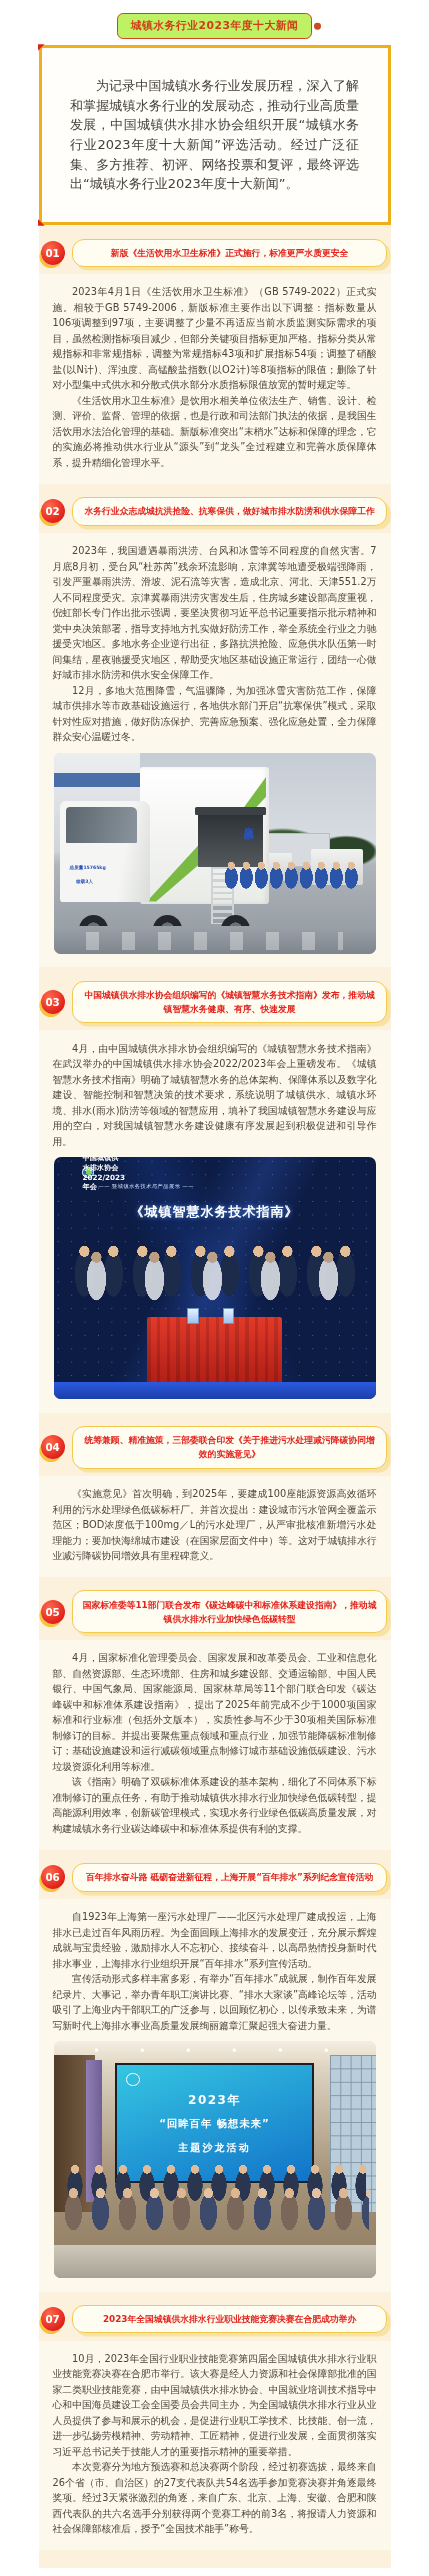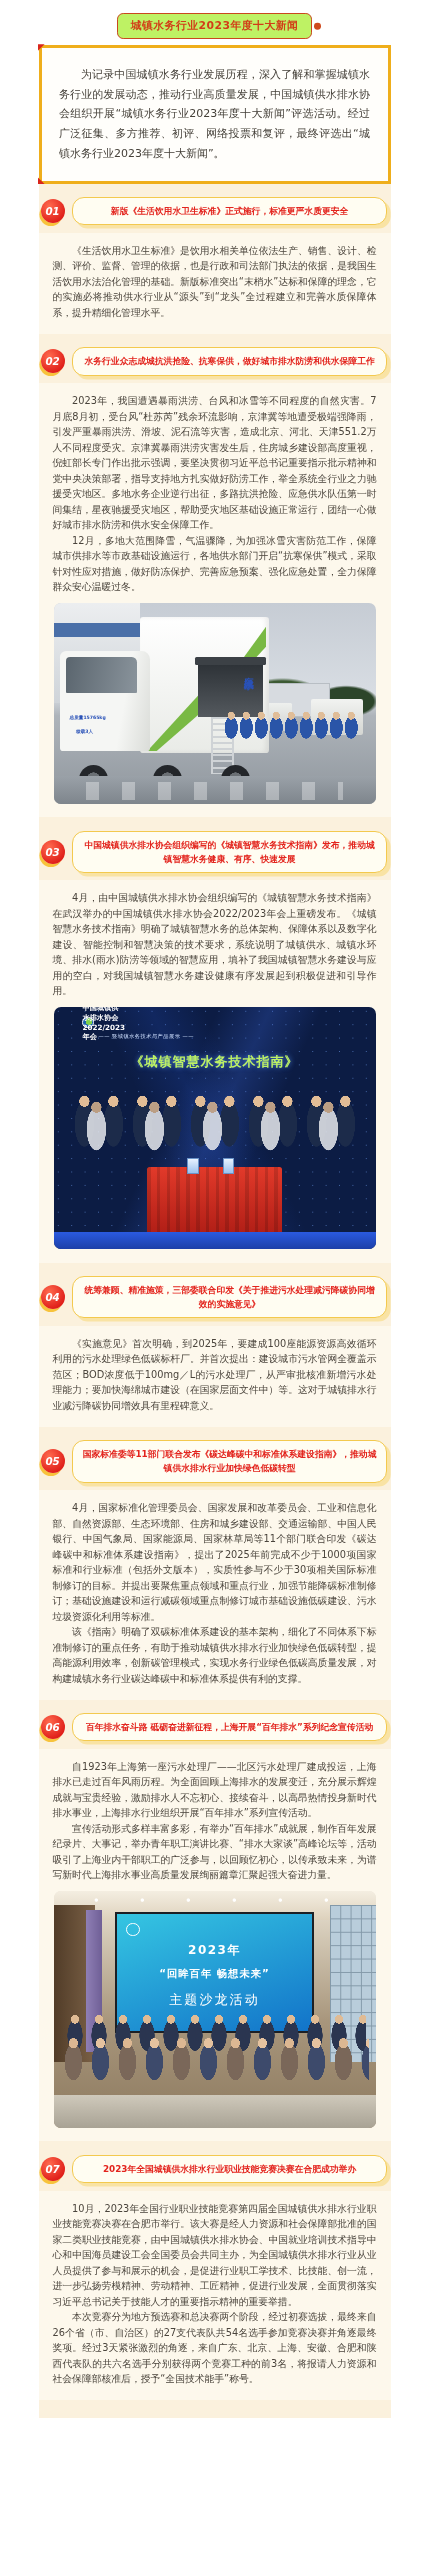--- a/index.html
+++ b/index.html
@@ -6,30 +6,30 @@
   body{font-family:"DejaVu Sans",sans-serif;}
   .page{width:429px;margin:0 auto;background:#ffffff;}
   .top-badge-wrap{text-align:center;padding-top:13.4px;}
   .top-badge{display:inline-block;position:relative;background:#bef264;border:1.5px solid #c9481e;
     border-radius:6.2px;padding:4.6px 12.4px;font-size:10.8px;font-weight:bold;color:#d23d18;letter-spacing:0.5px;}
   .badge-dot{position:absolute;right:-9.8px;top:50%;transform:translateY(-50%);width:6.7px;height:6.7px;
     border-radius:50%;background:#cf4a1e;}
   .strip{width:352px;margin:6.2px auto 0;background:#fbf1dd;padding:0 0 17.5px 0;}
   
   .intro-box{border:3.6px solid #efae1b;background:#fffefb;padding:13.4px 13.4px;position:relative;margin:0;}
-  .intro-box p{font-size:11px;line-height:19.6px;color:#454039;text-indent:2em;margin:4px;text-align:justify;}
+  .intro-box p{font-size:13px;line-height:19.6px;color:#454039;text-indent:2em;margin:15px;text-align:justify;}
   .corner{position:absolute;width:6.7px;height:6.7px;background:#d9251c;}
   .corner.tl{left:-3.6px;top:-3.6px;clip-path:polygon(0 0,100% 0,0 100%);}
   .corner.bl{left:-3.6px;bottom:-3.6px;clip-path:polygon(0 0,0 100%,100% 100%);}
   
   .sec-head{display:flex;align-items:center;margin:13.4px 3.1px 7.2px 2.1px;position:relative;}
   .num-badge{flex:0 0 auto;width:24px;height:24px;border-radius:50%;
     background:radial-gradient(circle at 35% 30%,#ff6a4e,#e0201a 72%);
     color:#fff;font-weight:bold;font-size:10.3px;display:flex;align-items:center;justify-content:center;
-    box-shadow:-2.1px 3.6px 0 -0.5px #f7c33c;z-index:2;font-style:italic;}
+    box-shadow:-2.1px 3.6px 0 -0.5px #f7c33c;z-index:2;}
   .head-box{flex:1;margin-left:7.2px;background:#fffdf2;border:1px solid #f3c94e;box-shadow:3.6px 3.6px 0 #f9e3a4;
     padding:6.2px 8.2px;text-align:center;color:#e3241d;font-weight:bold;font-size:8.8px;line-height:1.6;border-radius:12px;}
   
   .sec-body{background:#fdf8ec;padding:10.3px 14px 13.4px;}
   .sec-body p{margin:0;text-indent:2em;font-size:9.8px;line-height:15.5px;color:#4a443c;text-align:justify;}
   
   .photo{width:322px;margin:8.2px auto 0;position:relative;overflow:hidden;border-radius:7px;}
   .photo *{position:absolute;}
   .ctext{left:0;right:0;text-align:center;}
   
@@ -72,21 +72,21 @@
   .t-lbl-seats{left:7%;top:63%;color:#2a52b8;font-size:4.6px;font-weight:bold;}
   
   .ph-launch{height:242px;background:#0c1c44;}
   .l-dots{inset:0;background-image:radial-gradient(circle 0.7px at 4.1px 4.1px,rgba(120,170,255,.55) 97%,transparent);background-size:13.4px 13.4px;}
   .l-beam{inset:0;background:linear-gradient(115deg,transparent 38%,rgba(70,120,255,.22) 50%,transparent 62%),
       linear-gradient(245deg,transparent 40%,rgba(40,90,220,.18) 52%,transparent 64%);}
   .l-head{top:4%;left:9%;display:flex;align-items:center;gap:4.1px;color:#fff;font-size:7.2px;font-weight:bold;position:absolute;}
   .l-logo{position:static;width:9.3px;height:9.3px;border-radius:50%;border:1px solid #fff;background:
       radial-gradient(circle at 60% 40%,#7fd24a 0 40%,#1b5fae 41% 100%);flex:0 0 auto;}
   .l-sub{top:10.5%;left:14%;color:#cfe0ff;font-size:5.2px;letter-spacing:0.5px;}
-  .l-title{top:19%;color:#bef264;font-size:13px;font-weight:bold;letter-spacing:1px;text-shadow:0 0 5.2px rgba(90,150,255,.8);}
+  .l-title{top:19%;color:#ffffff;font-size:13px;font-weight:bold;letter-spacing:1px;text-shadow:0 0 5.2px rgba(90,150,255,.8);}
   .l-people{top:36%;left:5%;right:5%;height:36%;background-size:29px 100%;background-image:
       radial-gradient(ellipse 5.2px 5.7px at 14.4px 7.2px,#e2bd96 97%,transparent),
       radial-gradient(ellipse 9.8px 23px at 14.4px 30px,#1c2b4a 97%,transparent);background-repeat:repeat-x;}
   .l-people2{top:39%;left:9%;right:9%;height:33%;background-size:58px 100%;background-image:
       radial-gradient(ellipse 5.2px 5.7px at 14.4px 5.2px,#dab58f 97%,transparent),
       radial-gradient(ellipse 9.8px 21.6px at 14.4px 27px,#e8eaee 97%,transparent);background-repeat:repeat-x;opacity:.85;}
   .l-table{bottom:7%;left:29%;width:42%;height:27%;background:linear-gradient(#e23a2a,#b21f17);border-radius:2.6px 2.6px 0 0;}
   .l-pleats{inset:0;background:repeating-linear-gradient(90deg,rgba(0,0,0,.14) 0 3.6px,transparent 3.6px 9.8px);}
   .l-book{top:-14%;width:7%;height:22%;background:linear-gradient(#e8f2ff,#9cc2ee);border:0.5px solid #6a93c8;}
   .l-book.b1{left:30%;} .l-book.b2{left:56%;}
@@ -98,21 +98,21 @@
   .s-wall-l{left:0;top:6%;width:13%;height:66%;background:linear-gradient(90deg,#513c28,#7b6146);}
   .s-curtain{left:10%;top:8%;width:5%;height:60%;background:linear-gradient(90deg,#8f7fb5,#6f5f96);}
   .s-wall-r{right:0;top:6%;width:14%;height:66%;background:#b9cddb;
      background-image:linear-gradient(#8298a8 0.5px,transparent 0.5px),linear-gradient(90deg,#8298a8 0.5px,transparent 0.5px);
      background-size:10.3px 13.4px;}
   .s-screen{left:19%;right:19%;top:9%;height:49%;background:linear-gradient(160deg,#35c6e2,#1273c9);
      border:2.6px solid #1c1f24;}
   .s-logo{left:5%;top:7%;width:11.3px;height:11.3px;border-radius:50%;border:1px solid #ffffff;}
   .s-l1{top:24%;color:#fff;font-size:12px;font-weight:bold;letter-spacing:1.5px;}
   .s-l2{top:45%;color:#fff;font-size:10.3px;font-weight:bold;letter-spacing:1px;}
-  .s-l3{top:66%;color:#fff;font-size:13px;font-weight:normal;letter-spacing:2.1px;}
+  .s-l3{top:66%;color:#fff;font-size:10px;font-weight:bold;letter-spacing:2.1px;}
   .s-people-back{left:3%;right:3%;top:52%;height:18%;background-size:24px 100%;background-image:
       radial-gradient(ellipse 4.1px 4.6px at 12px 5.2px,#e0bb94 97%,transparent),
       radial-gradient(ellipse 7.7px 15.5px at 12px 21.6px,#2a3550 97%,transparent);background-repeat:repeat-x;}
   .s-people-front{left:2%;right:2%;top:62%;height:22%;background-size:27px 100%;background-image:
       radial-gradient(ellipse 4.6px 5.2px at 13.4px 5.2px,#e5c29f 97%,transparent),
       radial-gradient(ellipse 8.8px 18.5px at 13.4px 24px,#3d4a6b 97%,transparent);background-repeat:repeat-x;}
   .s-people-front.v2{background-size:54px 100%;background-image:
       radial-gradient(ellipse 4.6px 5.2px at 13.4px 5.2px,#dab58f 97%,transparent),
       radial-gradient(ellipse 8.8px 18.5px at 13.4px 24px,#8a6f55 97%,transparent);opacity:.8;}
   .s-floor{bottom:0;left:0;right:0;height:14%;background:linear-gradient(#cfc9bb,#a8a294);}
@@ -138,20 +138,21 @@
     </div>
 
     <section>
       <div class="sec-head">
         <div class="num-badge">
             <span>01</span>
           </div>
         <div class="head-box"><span>新版《生活饮用水卫生标准》正式施行，标准更严水质更安全</span></div>
       </div>
       <div class="sec-body">
+        <p>2023年4月1日《生活饮用水卫生标准》（GB 5749-2022）正式实施。相较于GB 5749-2006，新版标准主要作出以下调整：指标数量从106项调整到97项，主要调整了少量不再适应当前水质监测实际需求的项目，虽然检测指标项目减少，但部分关键项目指标更加严格。指标分类从常规指标和非常规指标，调整为常规指标43项和扩展指标54项；调整了硝酸盐(以N计)、浑浊度、高锰酸盐指数(以O2计)等8项指标的限值；删除了针对小型集中式供水和分散式供水部分水质指标限值放宽的暂时规定等。</p>
         <p>《生活饮用水卫生标准》是饮用水相关单位依法生产、销售、设计、检测、评价、监督、管理的依据，也是行政和司法部门执法的依据，是我国生活饮用水法治化管理的基础。新版标准突出“末梢水”达标和保障的理念，它的实施必将推动供水行业从“源头”到“龙头”全过程建立和完善水质保障体系，提升精细化管理水平。</p>
       </div>
     </section>
 
     <section>
       <div class="sec-head">
         <div class="num-badge">
             <span>02</span>
           </div>
         <div class="head-box"><span>水务行业众志成城抗洪抢险、抗寒保供，做好城市排水防涝和供水保障工作</span></div>

